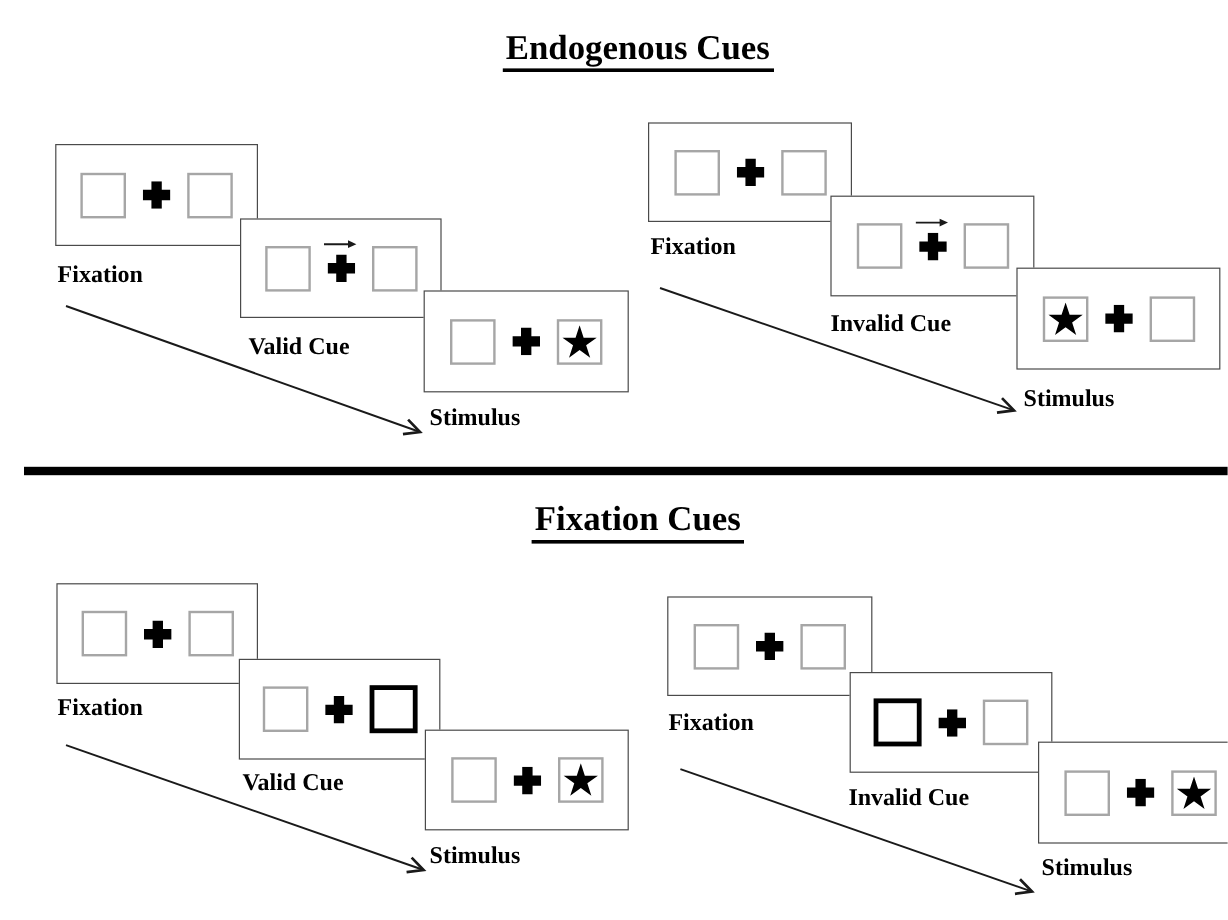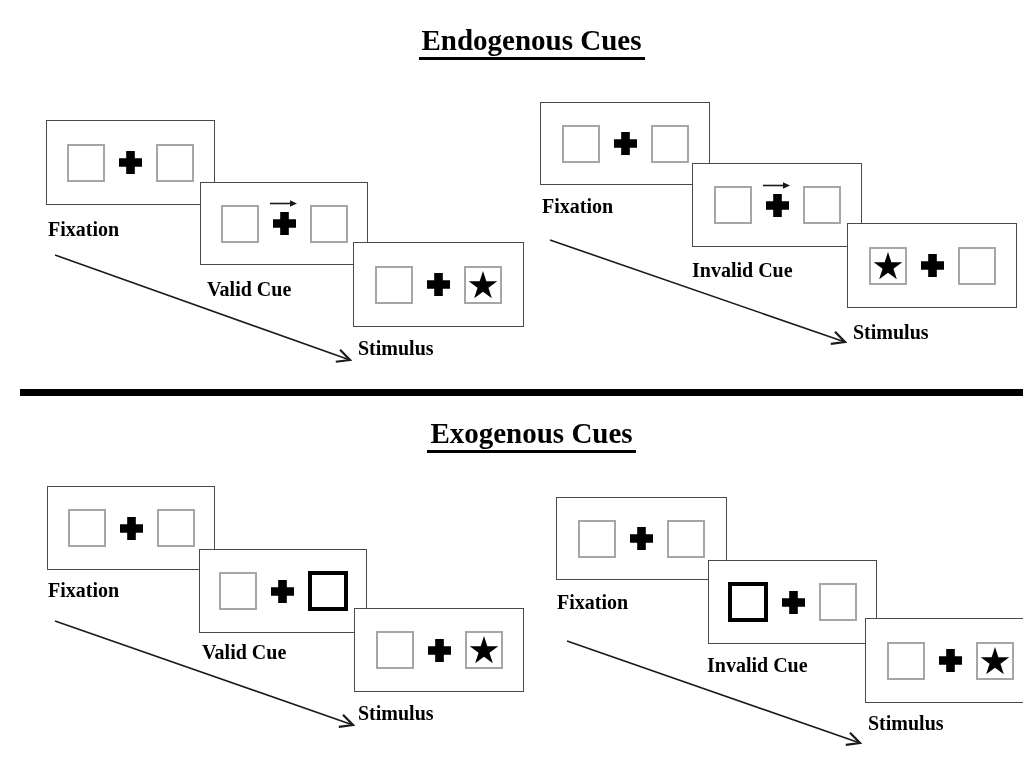--- a/index.html
+++ b/index.html
@@ -139,21 +139,21 @@
     <svg class="tl-arrow" style="left:525px;top:235px" width="312" height="115">
       <line x1="5" y1="5" x2="300" y2="107" stroke="#1a1a1a" stroke-width="1.6" marker-end="url(#vhead)"></line>
     </svg>
   </div>
 
   
   <div class="divider" style="top:389px"></div>
 
   
   <div class="section-title" style="top:417px">
-    <span>Exogenous Cues</span>
+    <span>Fixation Cues</span>
   </div>
 
   
   <div style="display:contents">
     <div class="card" style="left:27px;top:486px;width:168px;height:84px">
       <div class="pbox"></div>
       <span class="cross-wrap">
         <svg class="cross" width="23" height="23" viewBox="0 0 24 24">
             <path d="M7.5 0 H16.5 V7.5 H24 V16.5 H16.5 V24 H7.5 V16.5 H0 V7.5 H7.5 Z" fill="#000"></path>
           </svg>

